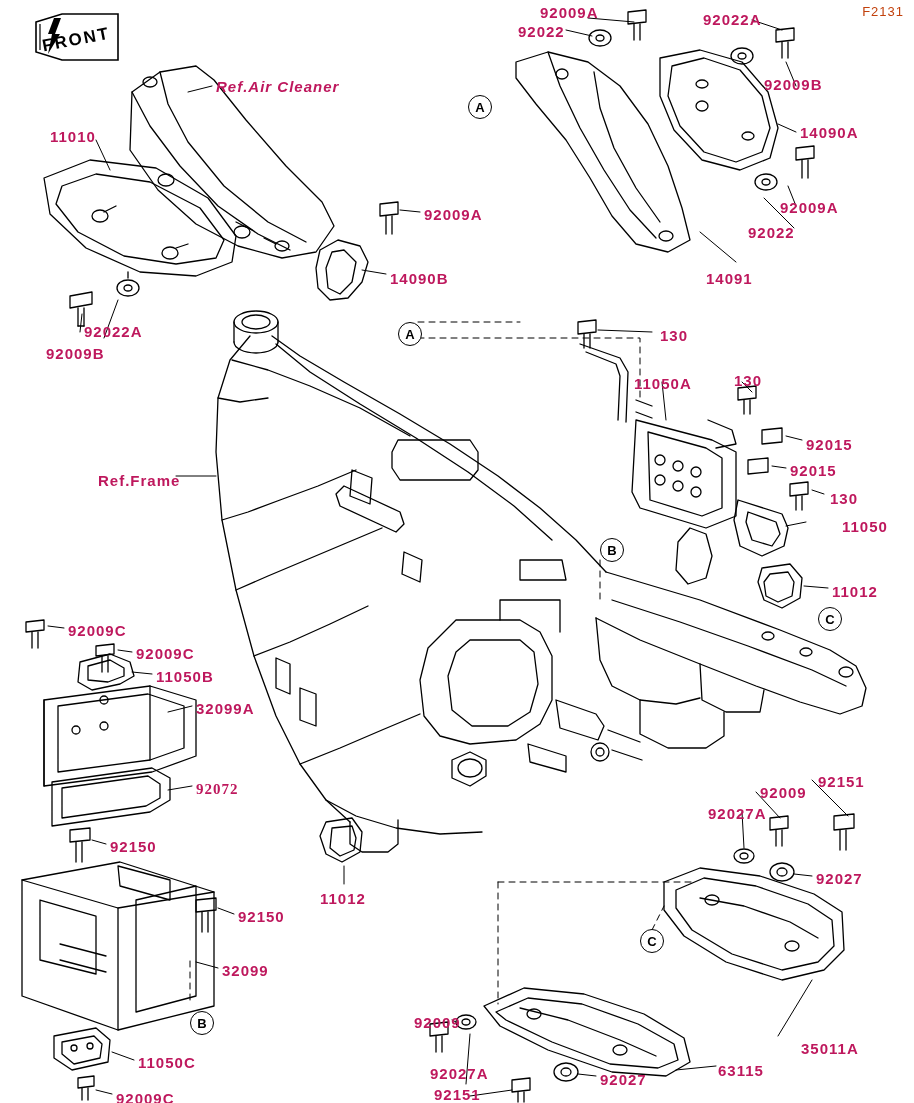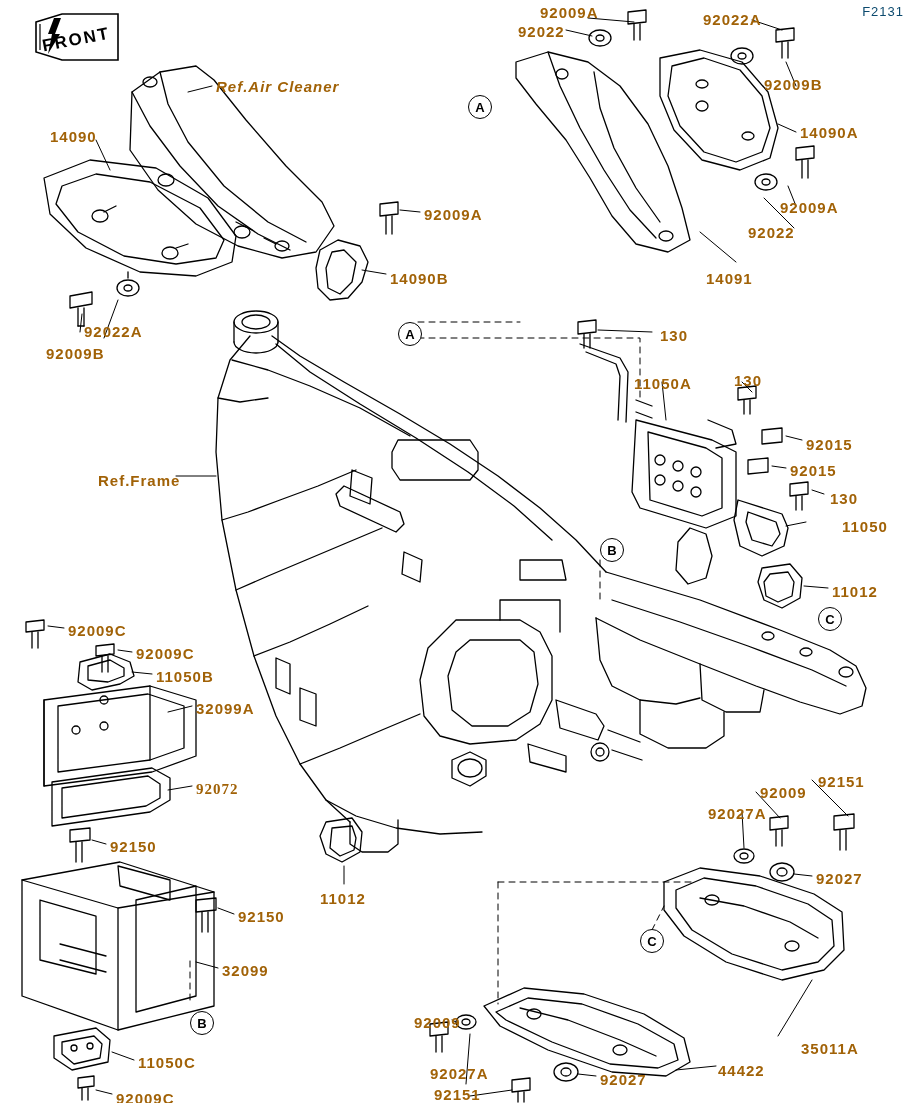--- a/index.html
+++ b/index.html
@@ -1,21 +1,21 @@
 <!DOCTYPE html>
 <html><head>
 <meta charset="utf-8">
 <style>
   html,body{margin:0;padding:0;background:#ffffff;}
   body{width:914px;height:1103px;position:relative;overflow:hidden;
        font-family:"Liberation Sans",sans-serif;color:#000;}
   #sheet{position:absolute;left:0;top:0;width:914px;height:1103px;}
   .lbl{position:absolute;font-size:15px;font-weight:bold;letter-spacing:1px;
-       white-space:nowrap;color:#a16207;}
-  .code{position:absolute;font-size:13px;letter-spacing:1px;color:#0c4a6e;}
+       white-space:nowrap;color:#be185d;}
+  .code{position:absolute;font-size:13px;letter-spacing:1px;color:#c2410c;}
   svg{position:absolute;left:0;top:0;}
   .cir{position:absolute;border:1.6px solid #000;border-radius:50%;
        width:22px;height:22px;display:flex;align-items:center;justify-content:center;
        font-size:13px;font-weight:bold;background:#fff;}
   .front{position:absolute;left:18px;top:8px;width:96px;height:62px;}
   .front .txt{position:absolute;left:24px;top:22px;font-size:17px;font-weight:bold;
        letter-spacing:2px;transform:rotate(-11deg);}
 </style>
 </head>
 <body>
@@ -318,21 +318,21 @@
   <div class="cir" style="left:398px;top:322px;">A</div>
   <div class="cir" style="left:600px;top:538px;">B</div>
   <div class="cir" style="left:190px;top:1011px;">B</div>
   <div class="cir" style="left:818px;top:607px;">C</div>
   <div class="cir" style="left:640px;top:929px;">C</div>
 
   <div class="lbl" style="left:540px;top:4px;">92009A</div>
   <div class="lbl" style="left:703px;top:11px;">92022A</div>
   <div class="lbl" style="left:518px;top:23px;">92022</div>
   <div class="lbl" style="left:764px;top:76px;">92009B</div>
-  <div class="lbl" style="left:50px;top:128px;">14090</div>
+  <div class="lbl" style="left:50px;top:128px;">11010</div>
   <div class="lbl" style="left:800px;top:124px;">14090A</div>
   <div class="lbl" style="left:424px;top:206px;">92009A</div>
   <div class="lbl" style="left:780px;top:199px;">92009A</div>
   <div class="lbl" style="left:748px;top:224px;">92022</div>
   <div class="lbl" style="left:706px;top:270px;">14091</div>
   <div class="lbl" style="left:390px;top:270px;">14090B</div>
   <div class="lbl" style="left:84px;top:323px;">92022A</div>
   <div class="lbl" style="left:46px;top:345px;">92009B</div>
   <div class="lbl" style="left:660px;top:327px;">130</div>
   <div class="lbl" style="left:634px;top:369px;margin-top:6px;">11050A</div>
@@ -352,18 +352,18 @@
   <div class="lbl" style="left:222px;top:962px;">32099</div>
   <div class="lbl" style="left:320px;top:890px;">11012</div>
   <div class="lbl" style="left:138px;top:1054px;">11050C</div>
   <div class="lbl" style="left:116px;top:1090px;">92009C</div>
   <div class="lbl" style="left:818px;top:773px;">92151</div>
   <div class="lbl" style="left:760px;top:784px;">92009</div>
   <div class="lbl" style="left:708px;top:805px;">92027A</div>
   <div class="lbl" style="left:816px;top:870px;">92027</div>
   <div class="lbl" style="left:782px;top:1040px;margin-left:19px;">35011A</div>
   <div class="lbl" style="left:414px;top:1014px;">92009</div>
-  <div class="lbl" style="left:718px;top:1062px;">44422</div>
+  <div class="lbl" style="left:718px;top:1062px;">63115</div>
   <div class="lbl" style="left:600px;top:1071px;">92027</div>
   <div class="lbl" style="left:430px;top:1065px;">92027A</div>
   <div class="lbl" style="left:434px;top:1086px;">92151</div>
 
 </div>
 
 </body></html>

